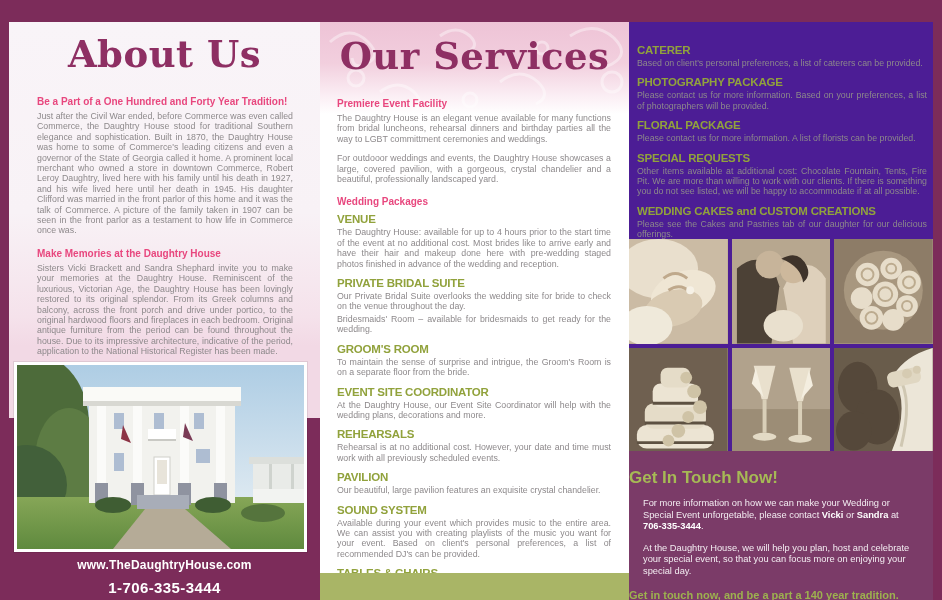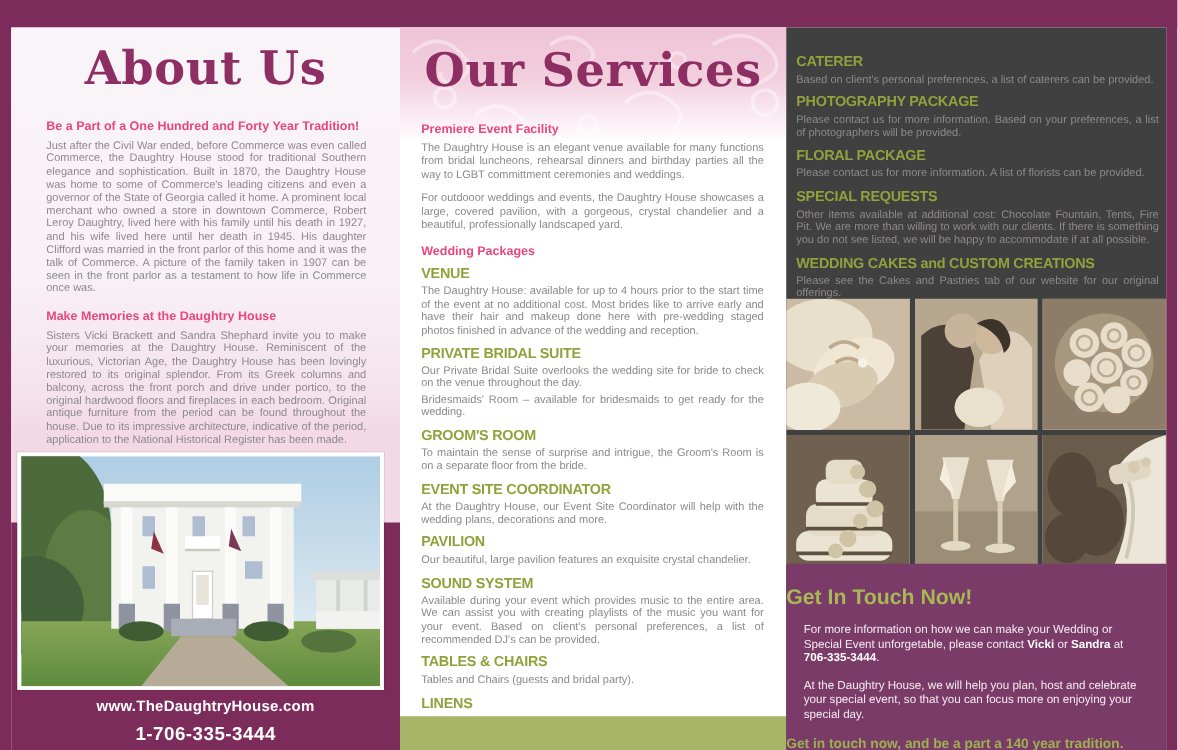--- a/index.html
+++ b/index.html
@@ -58,21 +58,21 @@
   .panel-mid .title-serif { position:absolute; left:0; top:12px; width:309px; }
   .mp-content { position:absolute; left:17px; top:76px; width:274px; }
   h4.green {
     color:#91a23c; font-size:11.5px; font-weight:bold; letter-spacing:-.2px; margin-bottom:2px;
   }
   .svc { margin-bottom:8px; }
   .svc p.body { margin-bottom:2px; }
   .green-bar { position:absolute; left:0; top:551px; width:309px; height:27px; background:#a9b566; }
 
   
-  .panel-right { position:absolute; left:629px; top:22px; width:304px; height:578px; background:#404040; }
+  .panel-right { position:absolute; left:629px; top:22px; width:304px; height:578px; background:#4c1d95; }
   .rp-content  { position:absolute; left:8px; top:22px; width:290px; }
   .photo-grid {
     position:absolute; left:0; top:217px; width:304px; height:213px;
     display:grid; grid-template-columns:repeat(3,1fr); grid-template-rows:1fr 1fr; gap:4px;
   }
   .photo { overflow:hidden; background:#b3a28c; }
   .photo svg { display:block; width:100%; height:100%; }
   .contact-panel {
     position:absolute; left:0; top:429px; width:304px; height:149px; background:#7b3b68;
     color:#f3ecf1;
@@ -200,20 +200,24 @@
     </div>
     <div class="svc">
       <h4 class="green">GROOM'S ROOM</h4>
       <p class="body">To maintain the sense of surprise and intrigue, the Groom's Room is on a separate floor from the bride.</p>
     </div>
     <div class="svc">
       <h4 class="green">EVENT SITE COORDINATOR</h4>
       <p class="body">At the Daughtry House, our Event Site Coordinator will help with the wedding plans, decorations and more.</p>
     </div>
     <div class="svc">
+      <h4 class="green">REHEARSALS</h4>
+      <p class="body">Rehearsal is at no additional cost. However, your date and time must work with all previously scheduled events.</p>
+    </div>
+    <div class="svc">
       <h4 class="green">PAVILION</h4>
       <p class="body">Our beautiful, large pavilion features an exquisite crystal chandelier.</p>
     </div>
     <div class="svc">
       <h4 class="green">SOUND SYSTEM</h4>
       <p class="body">Available during your event which provides music to the entire area. We can assist you with creating playlists of the music you want for your event. Based on client's personal preferences, a list of recommended DJ's can be provided.</p>
     </div>
     <div class="svc">
       <h4 class="green">TABLES &amp; CHAIRS</h4>
       <p class="body">Tables and Chairs (guests and bridal party).</p>
@@ -239,21 +243,21 @@
     <div class="svc">
       <h4 class="green">FLORAL PACKAGE</h4>
       <p class="body">Please contact us for more information. A list of florists can be provided.</p>
     </div>
     <div class="svc">
       <h4 class="green">SPECIAL REQUESTS</h4>
       <p class="body">Other items available at additional cost: Chocolate Fountain, Tents, Fire Pit. We are more than willing to work with our clients.  If there is something you do not see listed, we will be happy to accommodate if at all possible.</p>
     </div>
     <div class="svc">
       <h4 class="green">WEDDING CAKES and CUSTOM CREATIONS</h4>
-      <p class="body">Please see the Cakes and Pastries tab of our website for our original offerings.</p>
+      <p class="body">Please see the Cakes and Pastries tab of our daughter for our delicious offerings.</p>
     </div>
   </div>
 
   <div class="photo-grid">
     <div class="photo">
       <svg viewBox="0 0 100 106" preserveAspectRatio="none">
         <rect width="100" height="106" fill="#cbbba4"></rect>
         <ellipse cx="30" cy="30" rx="40" ry="30" fill="#e9dfcd"></ellipse>
         <ellipse cx="55" cy="55" rx="34" ry="22" fill="#efe6d4" transform="rotate(-20 55 55)"></ellipse>
         <ellipse cx="45" cy="70" rx="30" ry="18" fill="#d9cab2" transform="rotate(-15 45 70)"></ellipse>

